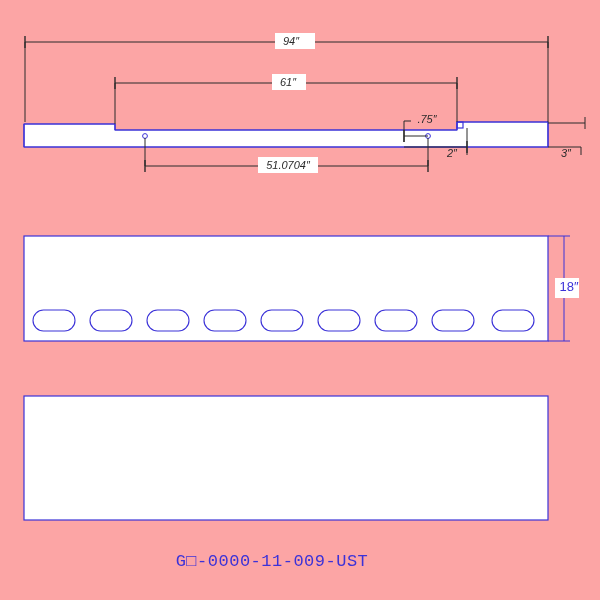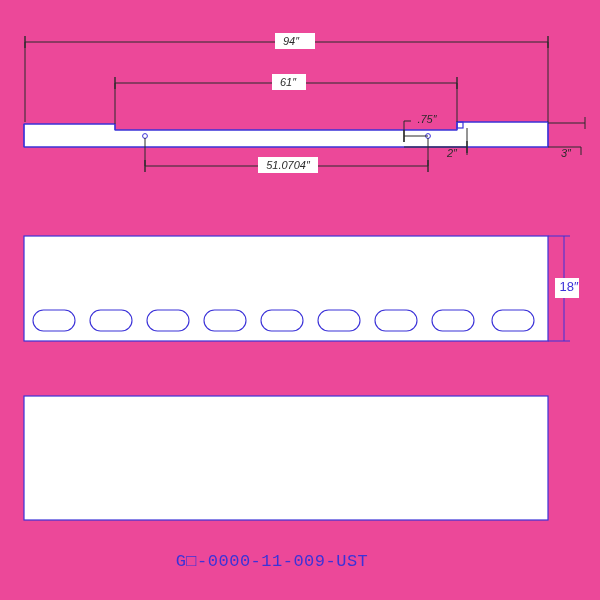--- a/index.html
+++ b/index.html
@@ -10,21 +10,21 @@
   body {
     width: 600px;
     height: 600px;
     font-family: "Liberation Sans", sans-serif;
     overflow: hidden;
   }
   #drawing-root {
     position: relative;
     width: 600px;
     height: 600px;
-    background: #ec4899;
+    background: #fca5a5;
   }
   svg.cad {
     display: block;
     width: 600px;
     height: 600px;
   }
   .part-line {
     fill: none;
     stroke: #3b32d8;
     stroke-width: 1.2;

